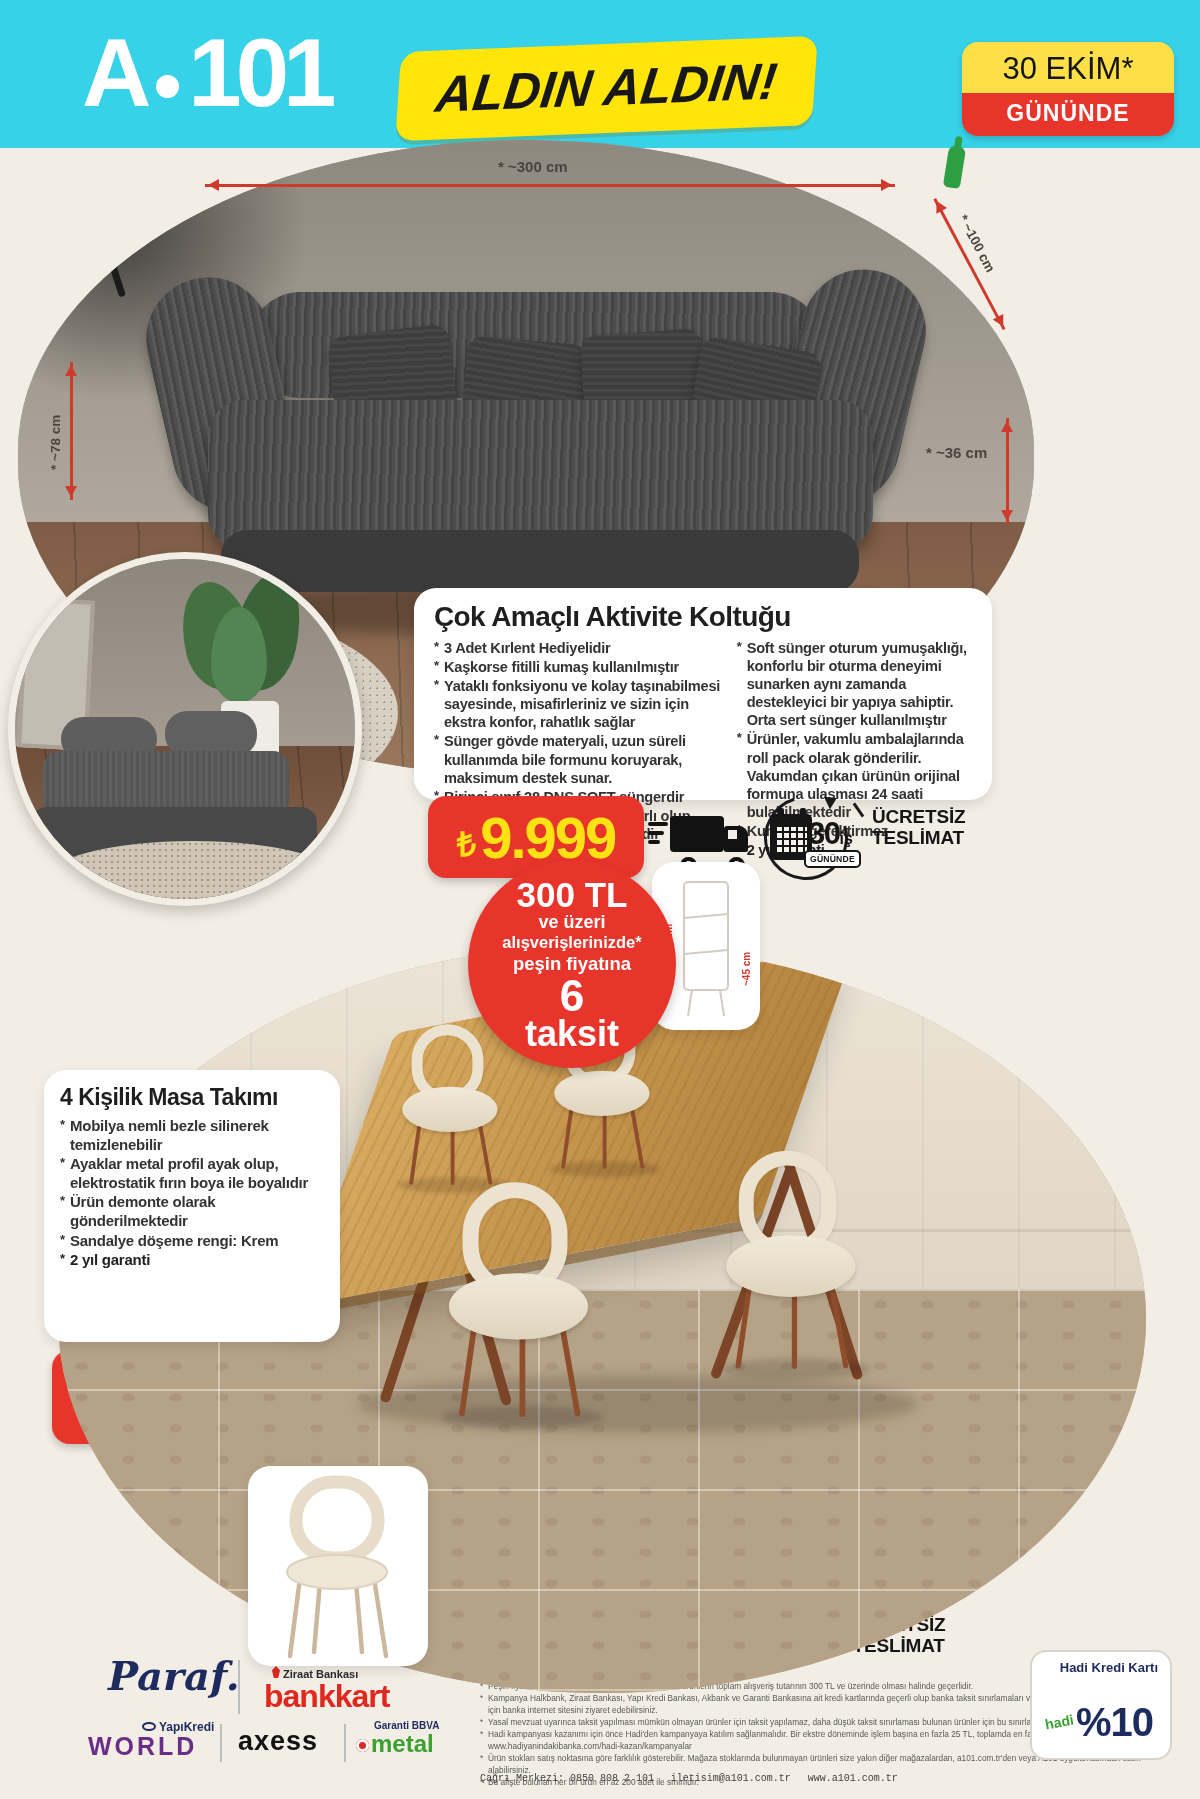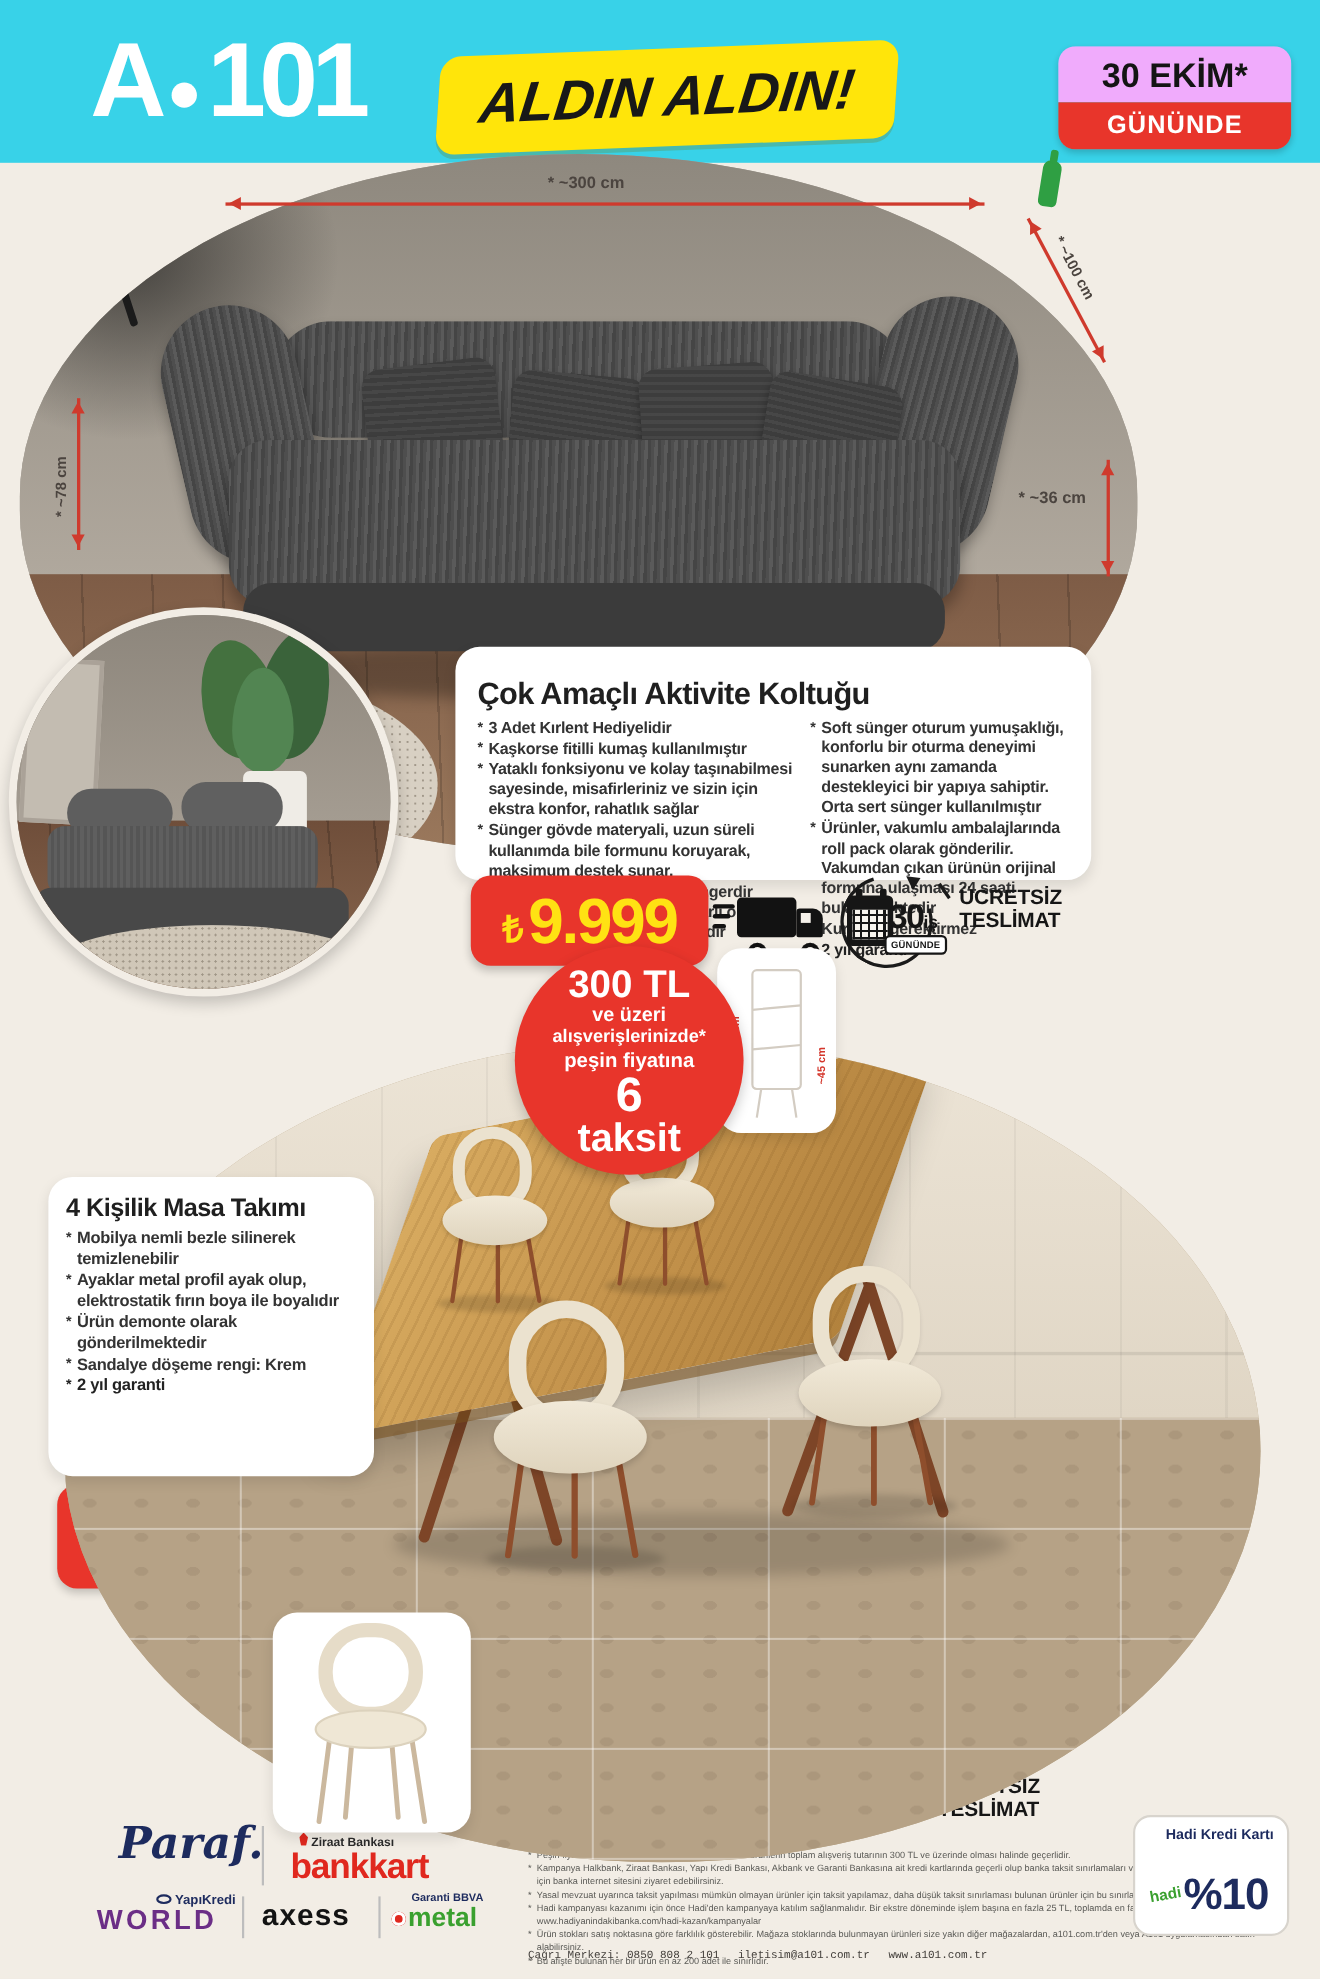--- a/index.html
+++ b/index.html
@@ -11,21 +11,21 @@
   .header{position:absolute;left:0;top:0;width:1200px;height:148px;background:#38d2e8;}
   .logo{position:absolute;left:82px;top:18px;display:flex;align-items:center;color:#fff;
         font-weight:900;font-size:96px;letter-spacing:-6px;}
   .logo-dot{display:inline-block;width:23px;height:23px;border-radius:50%;background:#fff;margin:26px 9px 0 11px;}
   .banner-badge{position:absolute;left:398px;top:44px;background:#ffe50a;border-radius:18px;
         padding:14px 38px 16px;transform:rotate(-2.2deg) skewX(-6deg);box-shadow:0 4px 0 rgba(120,110,0,.25);}
   .banner-text{font-size:51px;font-weight:900;font-style:italic;color:#181818;letter-spacing:0;
         transform:skewX(-3deg);white-space:nowrap;}
   .date-badge{position:absolute;left:962px;top:42px;width:212px;border-radius:16px;overflow:hidden;
         box-shadow:0 3px 6px rgba(0,0,0,.18);}
-  .date-top{background:#f0abfc;color:#141414;font-size:31px;font-weight:700;text-align:center;padding:9px 0 6px;}
+  .date-top{background:#fde047;color:#141414;font-size:31px;font-weight:400;text-align:center;padding:9px 0 6px;}
   .date-bottom{background:#e8352b;color:#fff;font-size:23px;font-weight:900;text-align:center;
         padding:7px 0 9px;letter-spacing:1px;}
 
   
   .oval1{position:absolute;left:18px;top:140px;width:1016px;height:636px;border-radius:50%/49%;
         overflow:hidden;background:#a39d94;}
   .wall1{position:absolute;left:0;top:0;width:100%;height:64%;background:linear-gradient(180deg,#8e887e,#b2aa9f);}
   .corner1{position:absolute;left:-90px;top:-70px;width:380px;height:330px;
         background:radial-gradient(closest-side,rgba(15,15,15,.6),transparent);}
   .floor1{position:absolute;left:0;top:60%;width:100%;height:40%;
@@ -73,21 +73,21 @@
   .c1-frame{position:absolute;left:6px;top:40px;width:70px;height:150px;background:#c3bcb1;border:4px solid #aaa298;transform:rotate(3deg);}
   .leaf{position:absolute;background:#44713f;border-radius:50% 50% 50% 50%/60% 60% 40% 40%;}
   .pot{position:absolute;background:#efece6;border-radius:6px 6px 10px 10px;}
   .bed-part{position:absolute;background:#555;border-radius:16px;
         background-image:repeating-linear-gradient(90deg,rgba(255,255,255,.06) 0 3px,transparent 3px 6px);}
   .c1-rug{position:absolute;left:28px;top:282px;width:300px;height:80px;border-radius:50%;background:#d0c7b8;
         background-image:radial-gradient(rgba(110,100,85,.5) 1px,transparent 1px);background-size:6px 6px;}
 
   
   .card{background:#fff;border-radius:22px;box-shadow:0 5px 12px rgba(0,0,0,.10);}
-  .card1{position:absolute;left:414px;top:588px;width:578px;height:212px;padding:27px 18px 10px 20px;}
+  .card1{position:absolute;left:414px;top:588px;width:578px;height:212px;padding:13px 18px 10px 20px;}
   .p-title{font-size:28px;font-weight:900;color:#1f1f1f;letter-spacing:-0.6px;}
   .cols{display:flex;gap:14px;margin-top:6px;}
   .col-l{width:292px;}
   .col-r{width:240px;}
   .blist .li{position:relative;padding-left:10px;font-size:14.6px;font-weight:700;color:#333;
         line-height:1.24;letter-spacing:-0.25px;margin-bottom:1px;}
   .blist .li::before{content:"*";position:absolute;left:0;top:0;font-size:13px;}
   .bold-last .li:last-child{font-weight:900;color:#222;}
 
   

